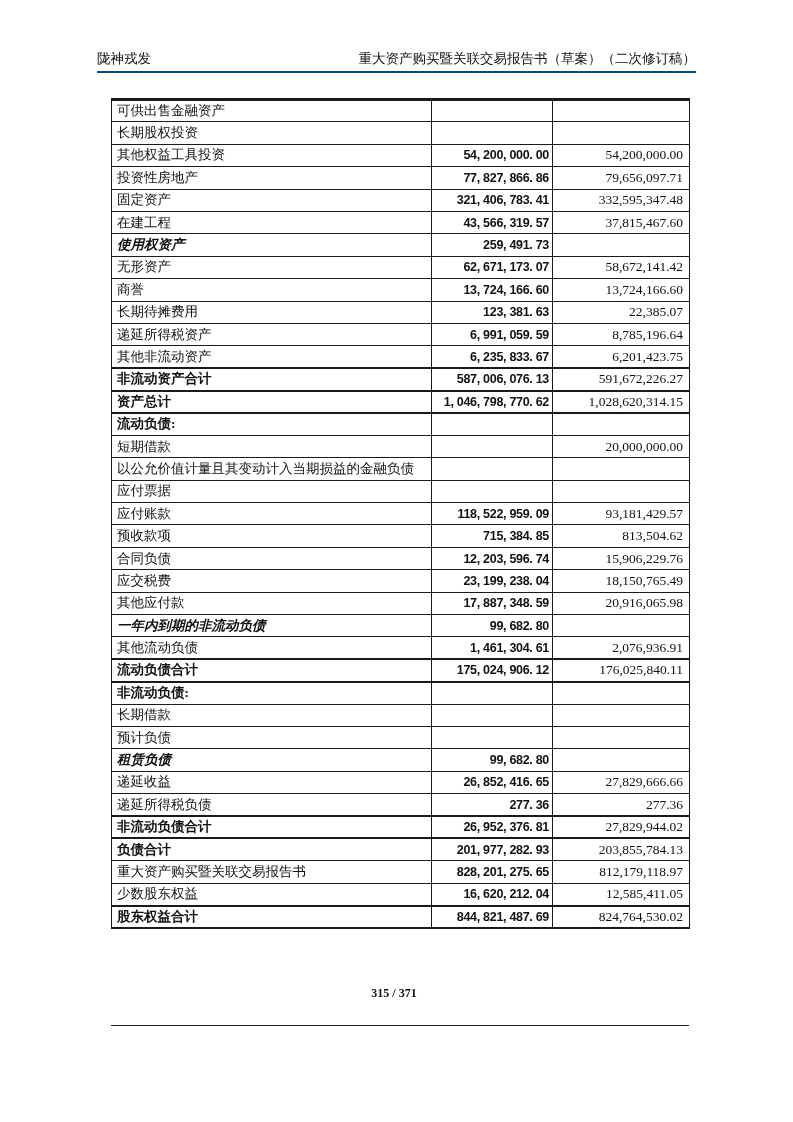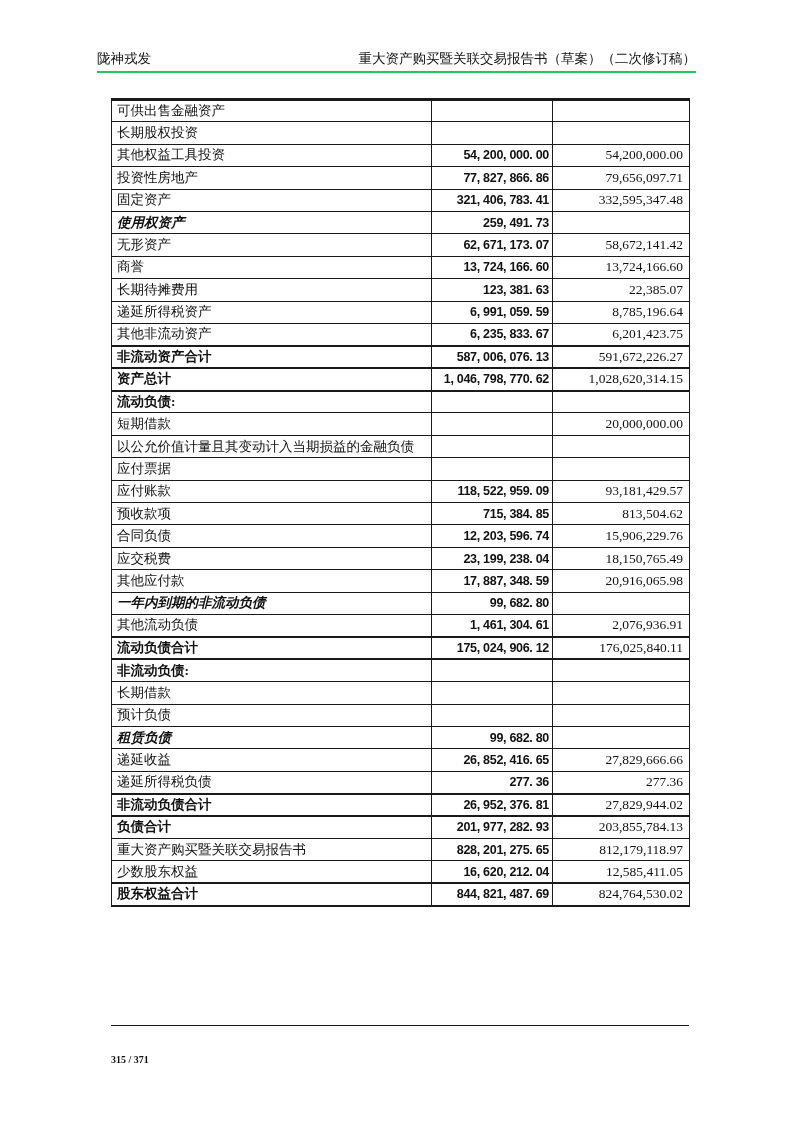--- a/index.html
+++ b/index.html
@@ -16,21 +16,21 @@
 
   
   .header {
     position: absolute;
     left: 97px;
     top: 50px;
     width: 599px;
     display: flex;
     justify-content: space-between;
     align-items: flex-end;
-    border-bottom: 2px solid #22c55e;
+    border-bottom: 2px solid #0c4a6e;
     padding-bottom: 3px;
     font-size: 13.5px;
     line-height: 1.3;
     white-space: nowrap;
   }
 
   
   table.fin-table {
     position: absolute;
     left: 111px;
@@ -89,25 +89,25 @@
     left: 111px;
     top: 1025px;
     width: 578px;
     height: 1px;
     background: #1a1a1a;
   }
 
   
   .footer {
     position: absolute;
-    top: 1054px;
+    top: 986px;
     left: 111px;
     width: 578px;
-    text-align: left;
-    font-size: 10px;
+    text-align: center;
+    font-size: 12px;
     font-weight: bold;
     padding-right: 12px;
   }
 </style>
 </head>
 <body>
 
 <div class="page">
 
   <div class="header">
@@ -140,20 +140,25 @@
         <tr class="normal">
     <td class="label">投资性房地产</td>
     <td class="v1">77, 827, 866. 86</td>
     <td class="v2">79,656,097.71</td>
   </tr>
         <tr class="normal">
     <td class="label">固定资产</td>
     <td class="v1">321, 406, 783. 41</td>
     <td class="v2">332,595,347.48</td>
   </tr>
+        <tr class="normal">
+    <td class="label">在建工程</td>
+    <td class="v1">43, 566, 319. 57</td>
+    <td class="v2">37,815,467.60</td>
+  </tr>
         <tr class="em">
     <td class="label">使用权资产</td>
     <td class="v1">259, 491. 73</td>
     <td class="v2"></td>
   </tr>
         <tr class="normal">
     <td class="label">无形资产</td>
     <td class="v1">62, 671, 173. 07</td>
     <td class="v2">58,672,141.42</td>
   </tr>

